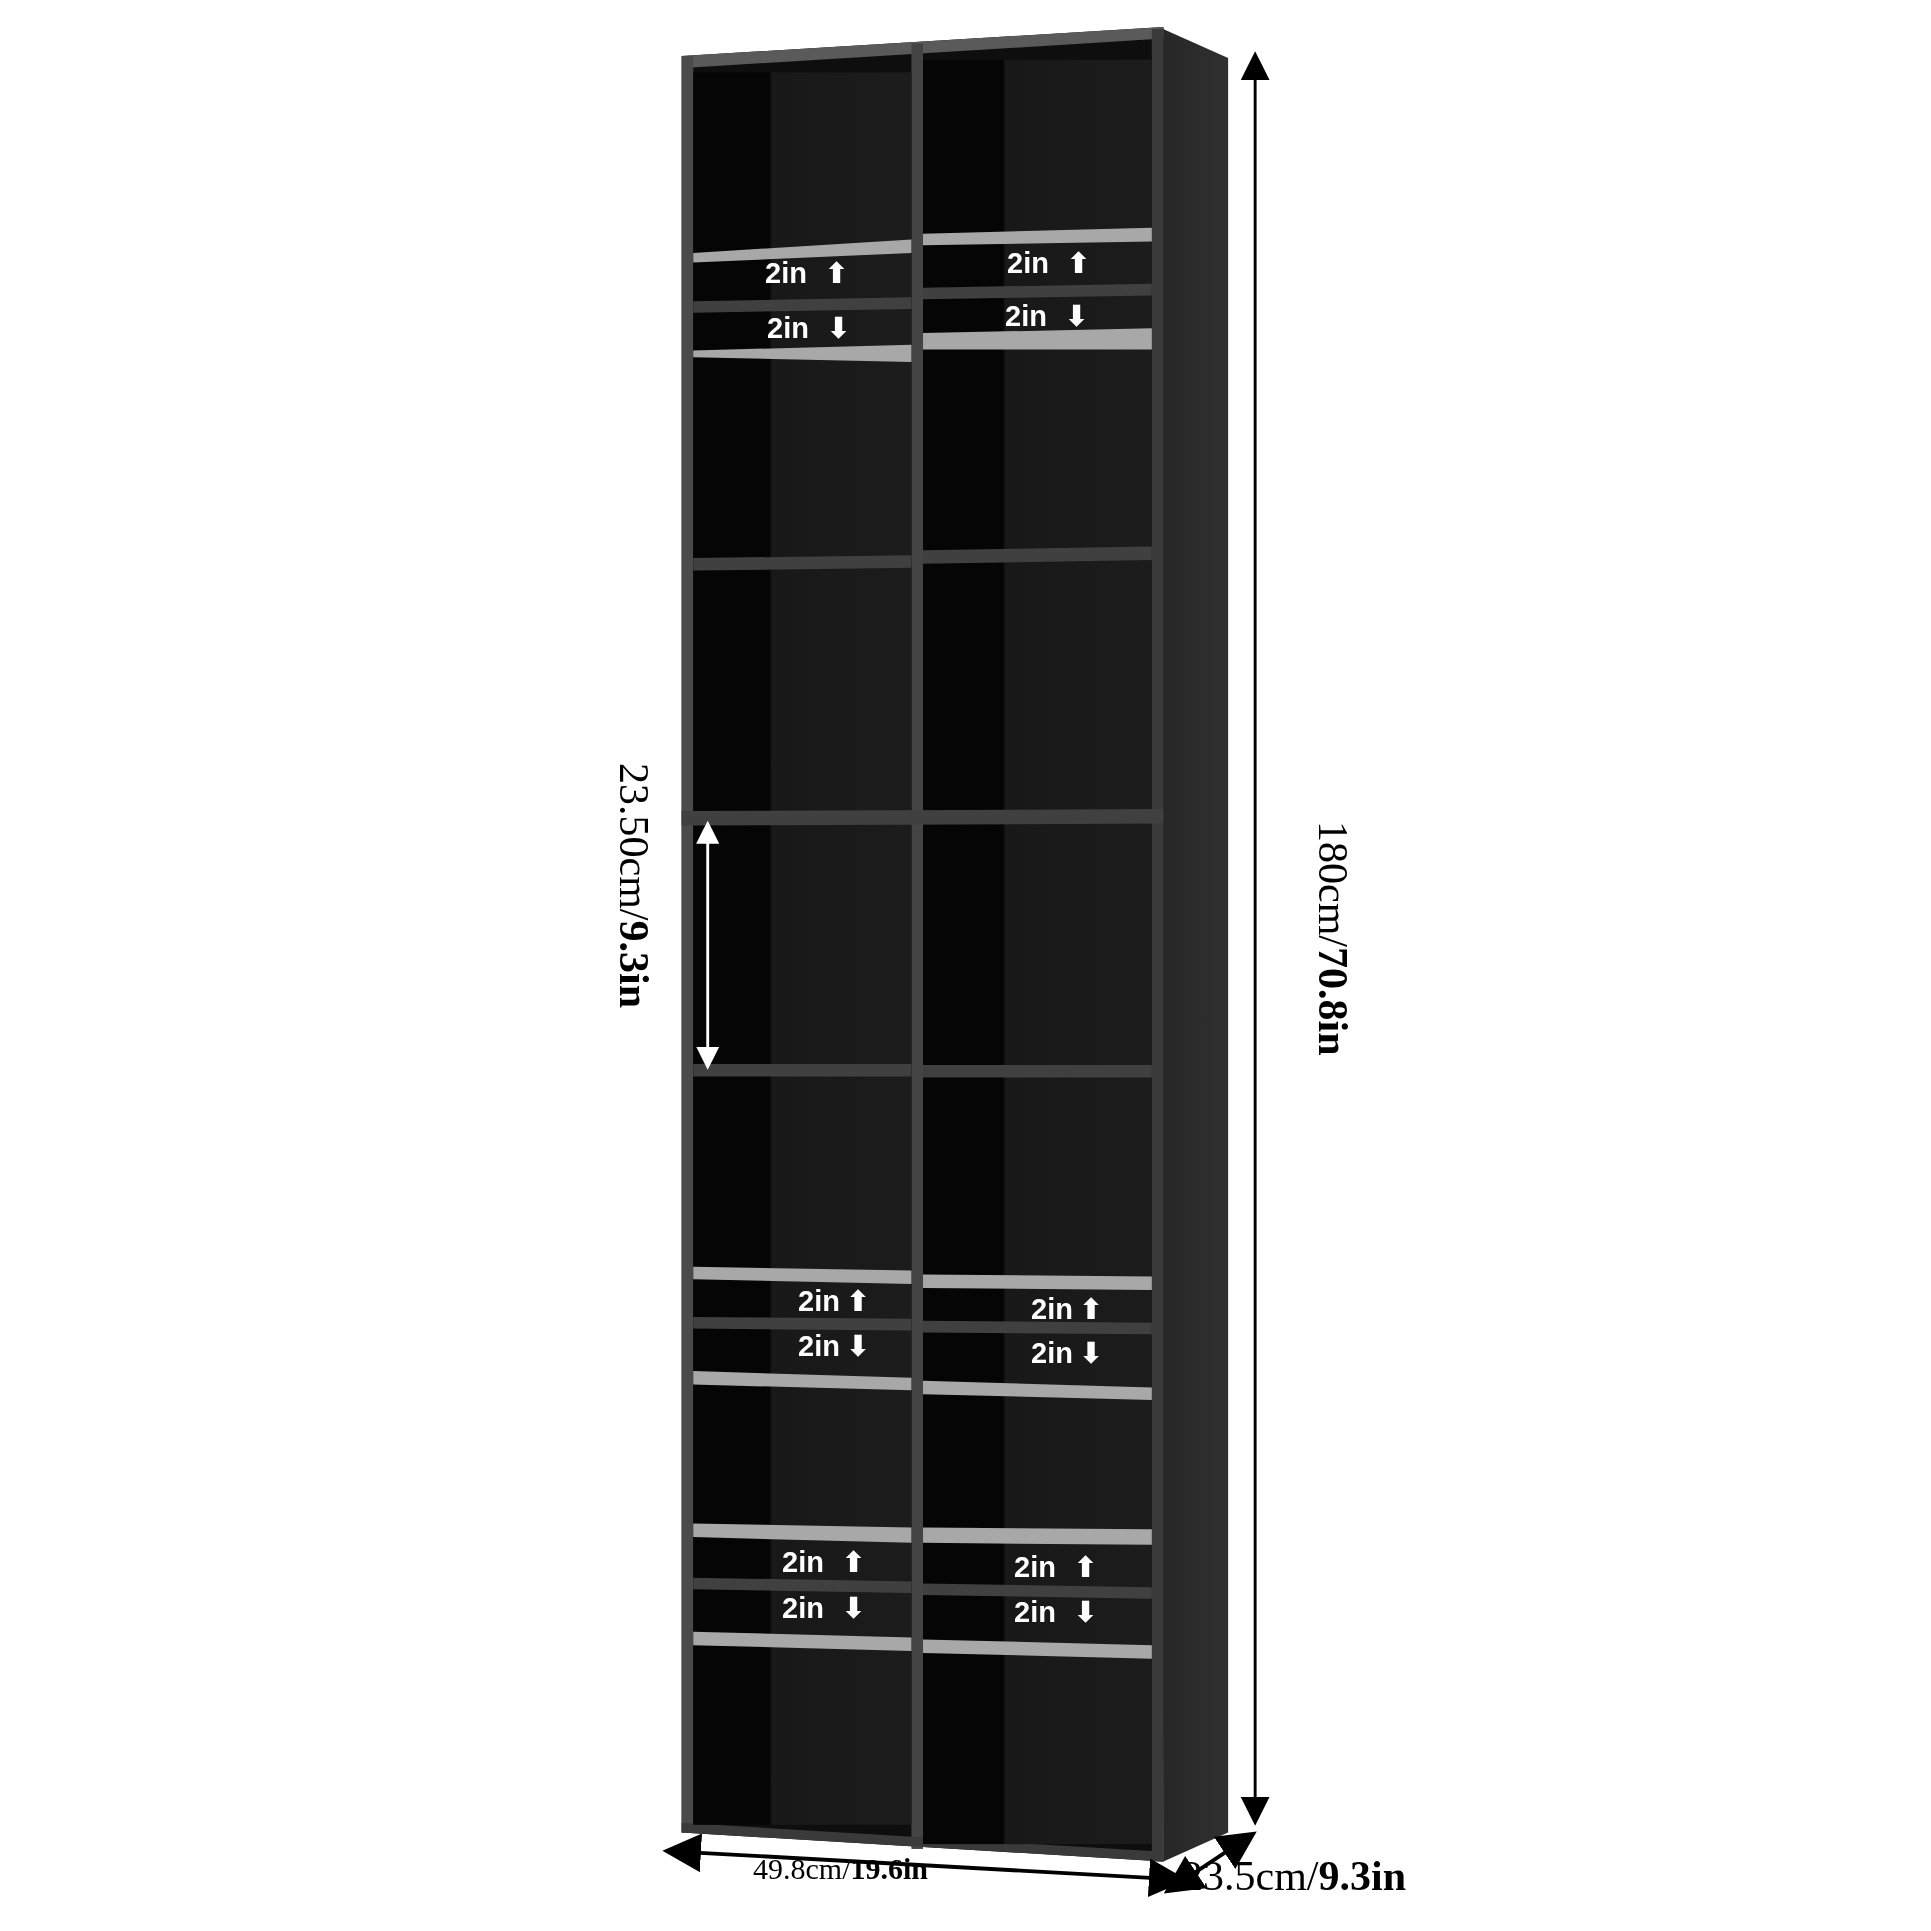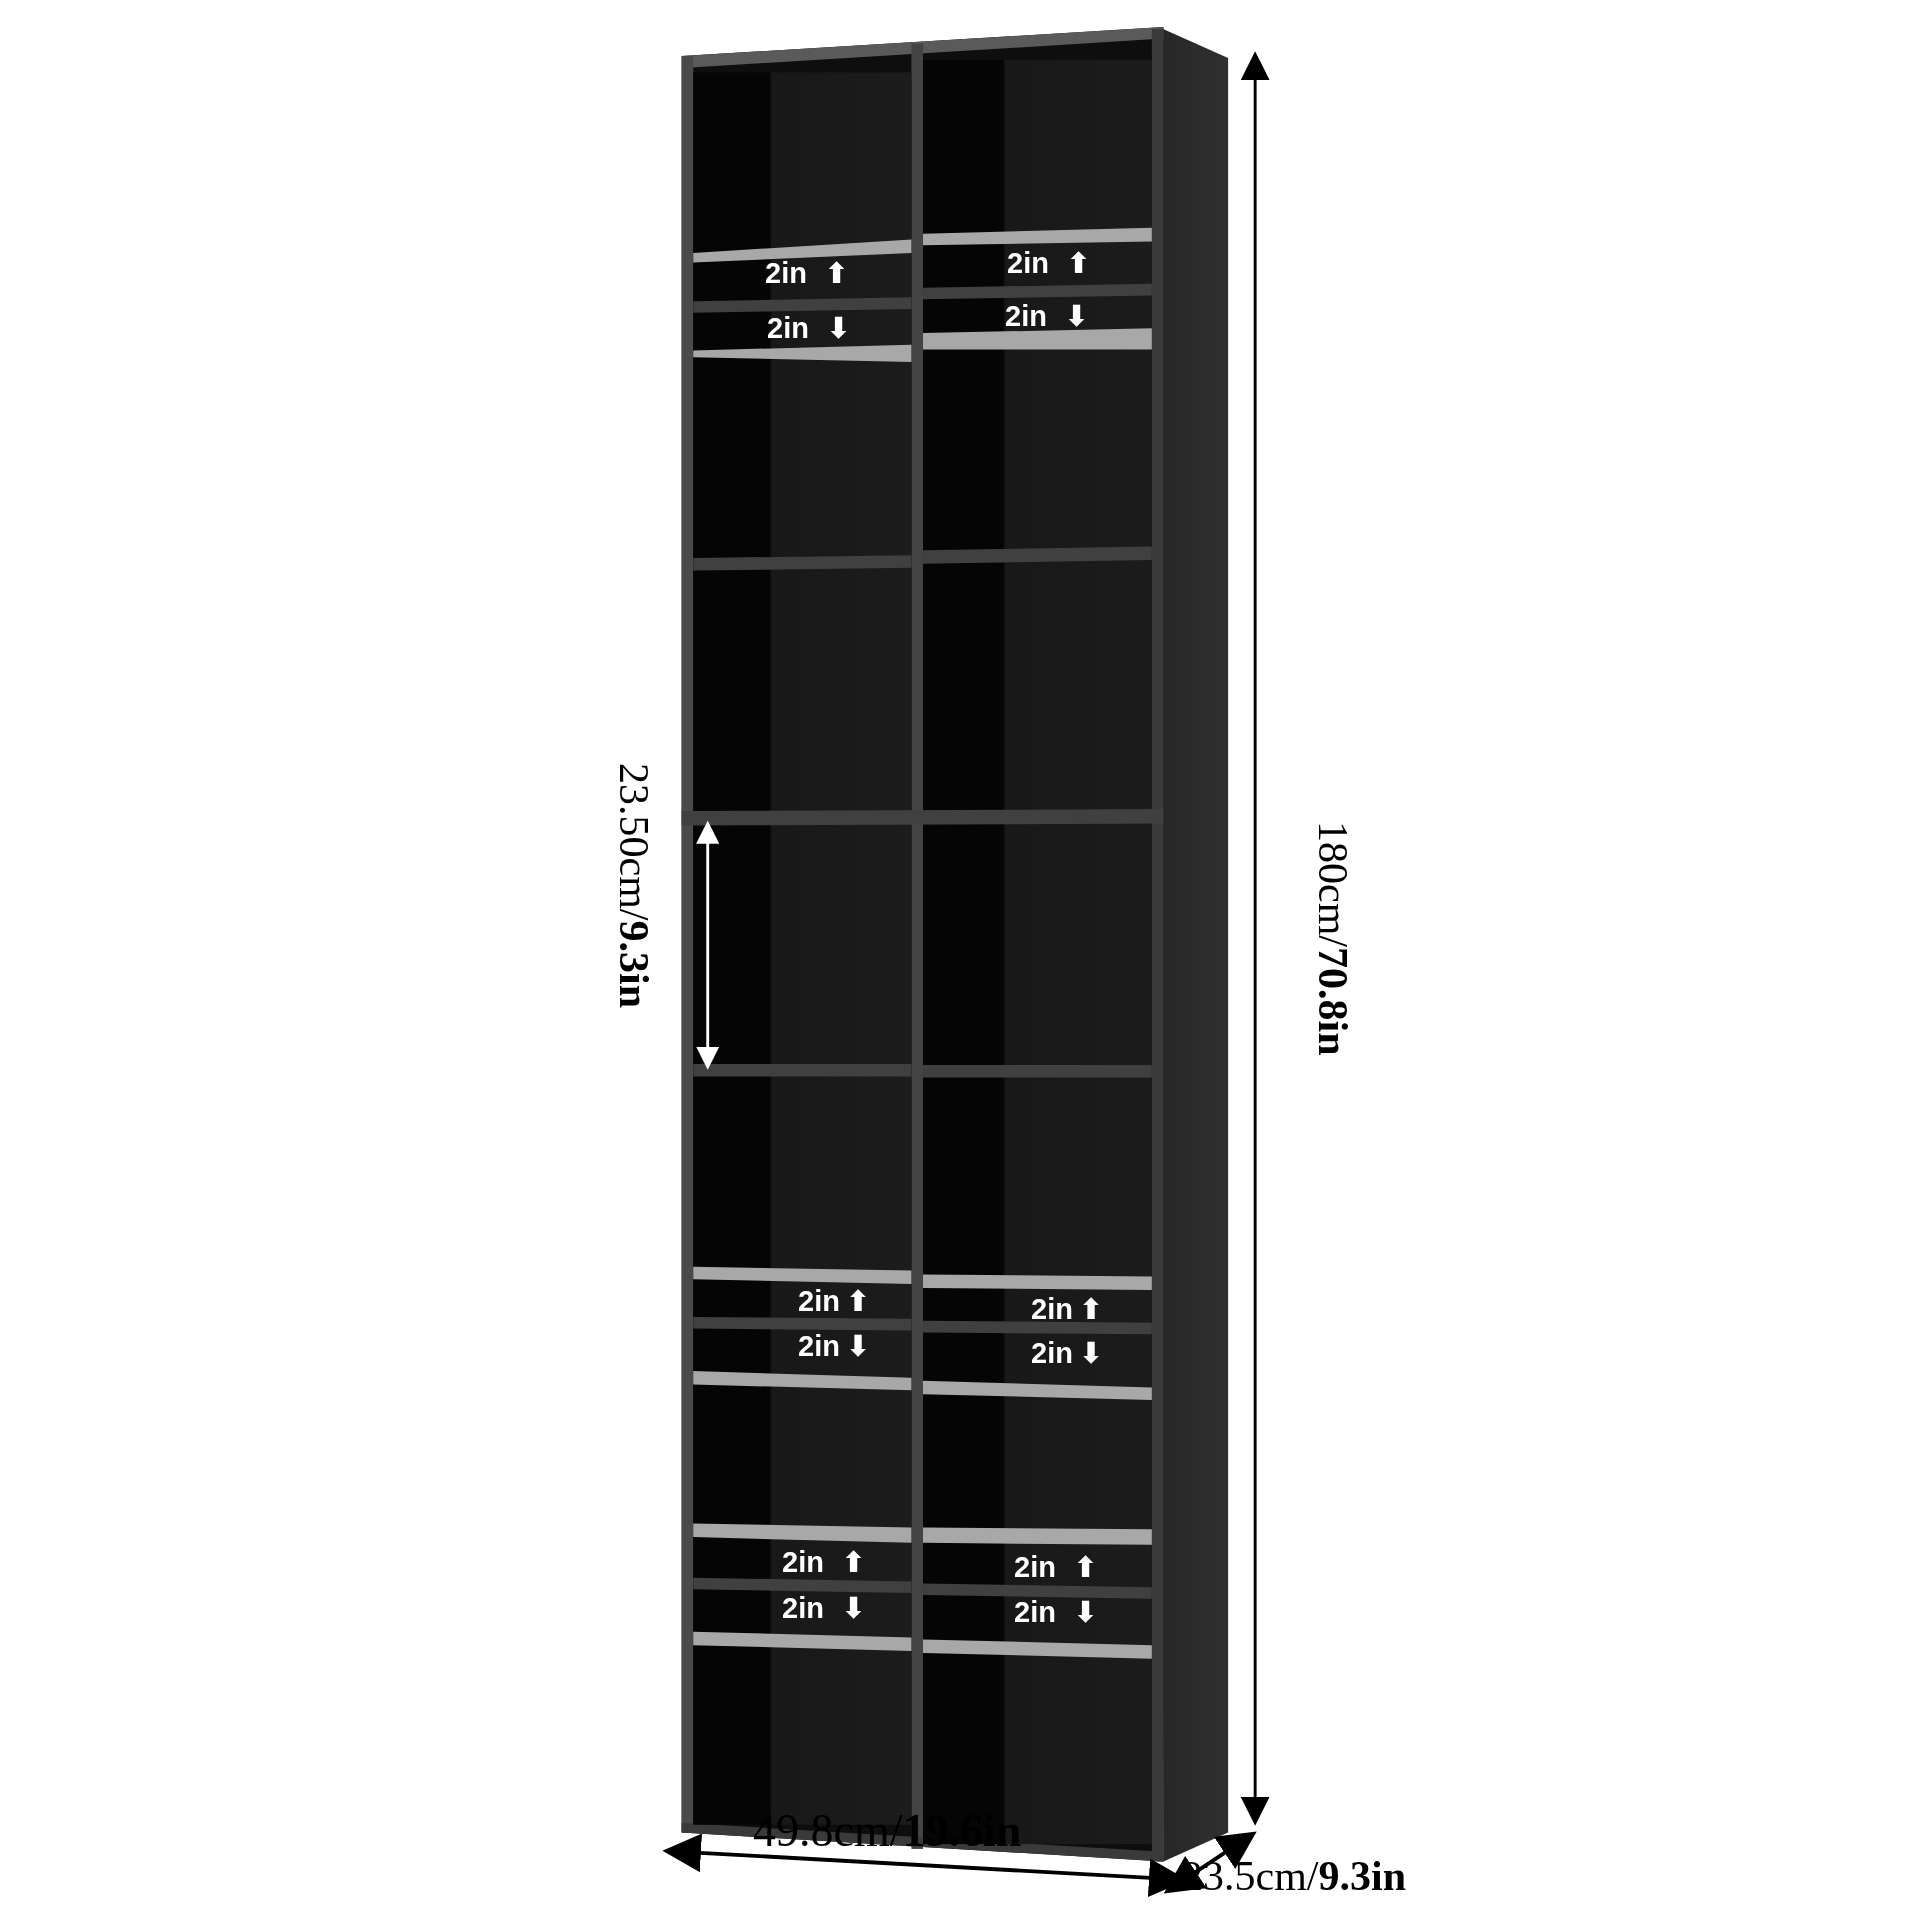--- a/index.html
+++ b/index.html
@@ -91,21 +91,21 @@
   </svg>
 
   <div class="label-serif vtext" style="left:1357px;top:821px;font-size:42px;">
     <span>180cm/</span><b>70.8in</b>
   </div>
 
   <div class="label-serif vtext" style="left:658px;top:763px;font-size:42px;">
     <span>23.50cm/</span><b>9.3in</b>
   </div>
 
-  <div class="label-serif" style="left:753px;top:1804px;font-size:46px;">
+  <div class="label-serif" style="left:753px;top:1852px;font-size:30px;">
     <span>49.8cm/</span><b>19.6in</b>
   </div>
 
   <div class="label-serif" style="left:1182px;top:1852px;font-size:42px;">
     <span>23.5cm/</span><b>9.3in</b>
   </div>
 
   <div class="adj" style="left:765px;top:256px;">
     <span>2in</span>
       <span>⬆</span>

